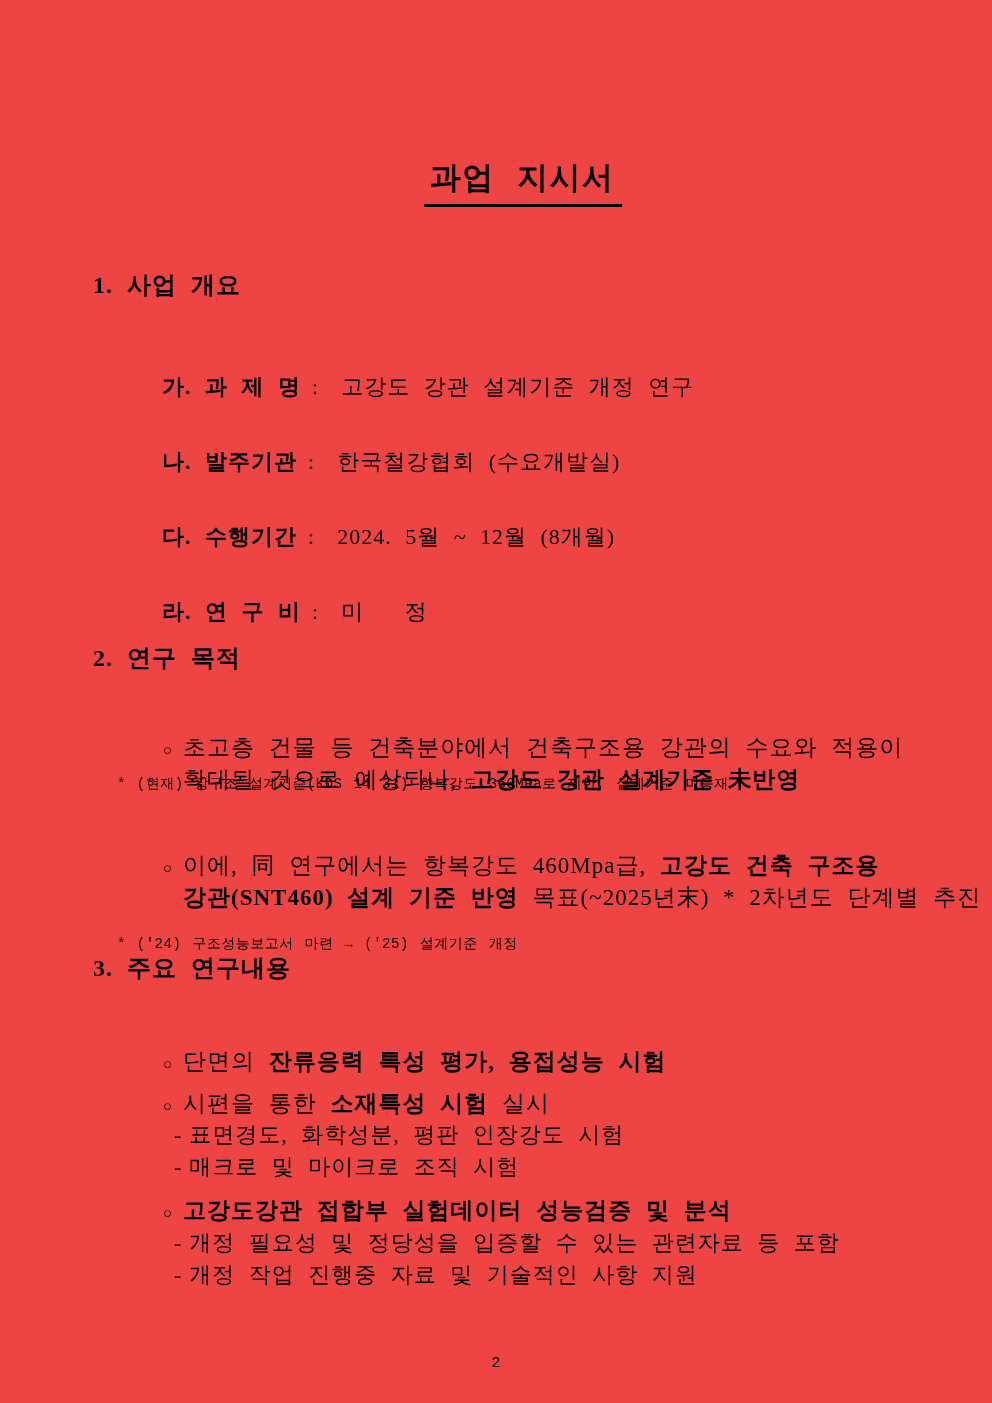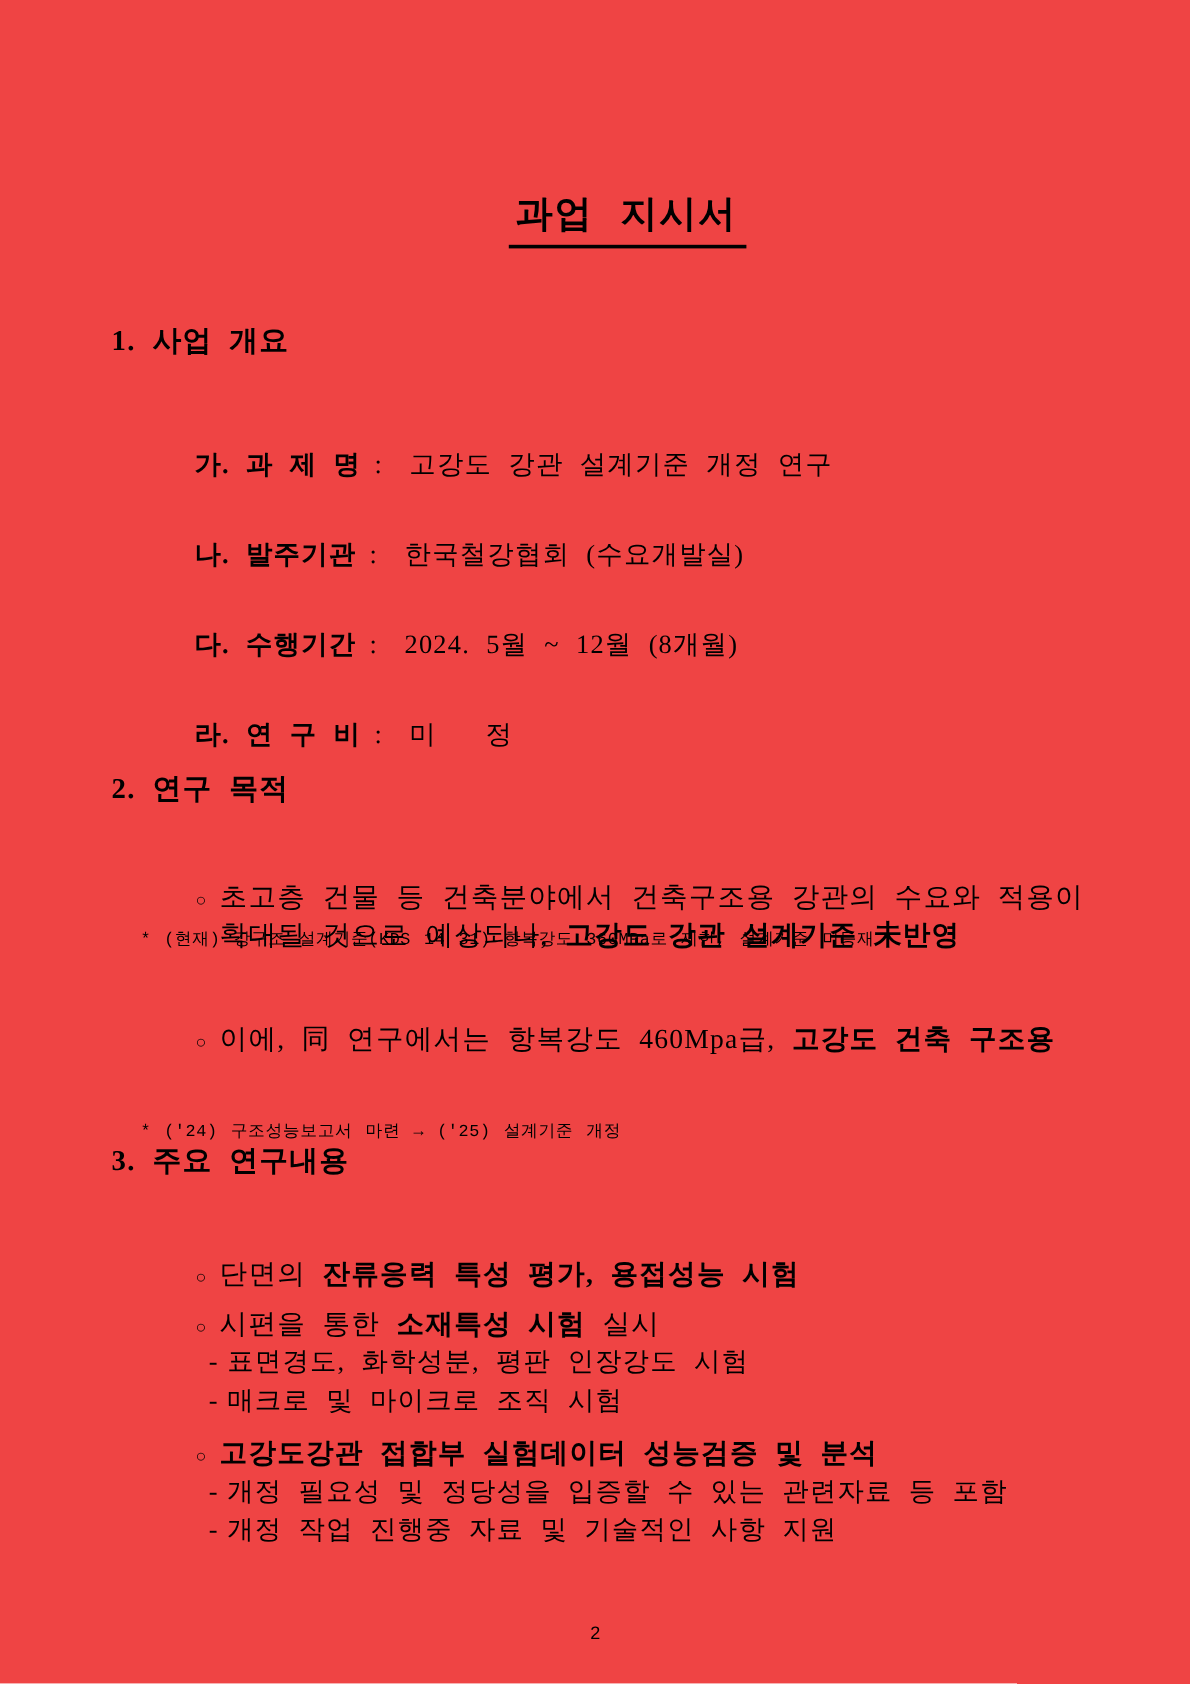--- a/index.html
+++ b/index.html
@@ -97,20 +97,23 @@
     <span class="marker">○</span><span>초고층 건물 등 건축분야에서 건축구조용 강관의 수요와 적용이</span>
   </div>
   <div class="line bullet-text-23" style="left:128px; top:737px;">
     <span>확대될 것으로 예상되나, </span><span class="b">고강도 강관 설계기준 未반영</span>
   </div>
   <div class="line note" style="left:117px; top:776px;">* (현재) 강구조 설계기준(KDS 14 31) 항복강도 360MPa로 제한, 설계기준 미등재</div>
 
   <div class="line bullet-line" style="left:108px; top:823px;">
     <span class="marker">○</span><span>이에, 同 연구에서는 항복강도 460Mpa급, </span><span class="b">고강도 건축 구조용</span>
   </div>
+  <div class="line bullet-text-23" style="left:128px; top:855px;">
+    <span class="b">강관(SNT460) 설계 기준 반영</span><span> 목표(~2025년末) * 2차년도 단계별 추진</span>
+  </div>
   <div class="line note" style="left:117px; top:936px;">* ('24) 구조성능보고서 마련 → ('25) 설계기준 개정</div>
 
   <div class="line heading" style="left:93px; top:953px;">3. 주요 연구내용</div>
 
   <div class="line bullet-line" style="left:108px; top:1019px;">
     <span class="marker">○</span><span>단면의 </span><span class="b">잔류응력 특성 평가, 용접성능 시험</span>
   </div>
 
   <div class="line bullet-line" style="left:108px; top:1061px;">
     <span class="marker">○</span><span>시편을 통한 </span><span class="b">소재특성 시험</span><span> 실시</span>

